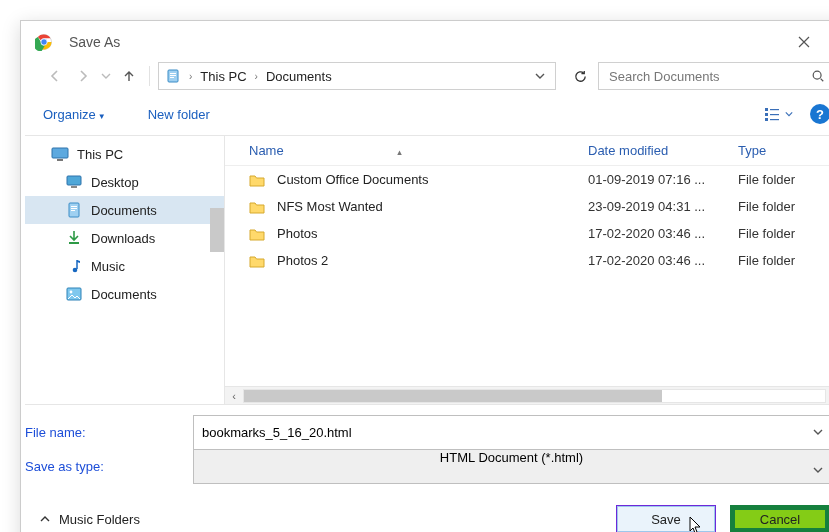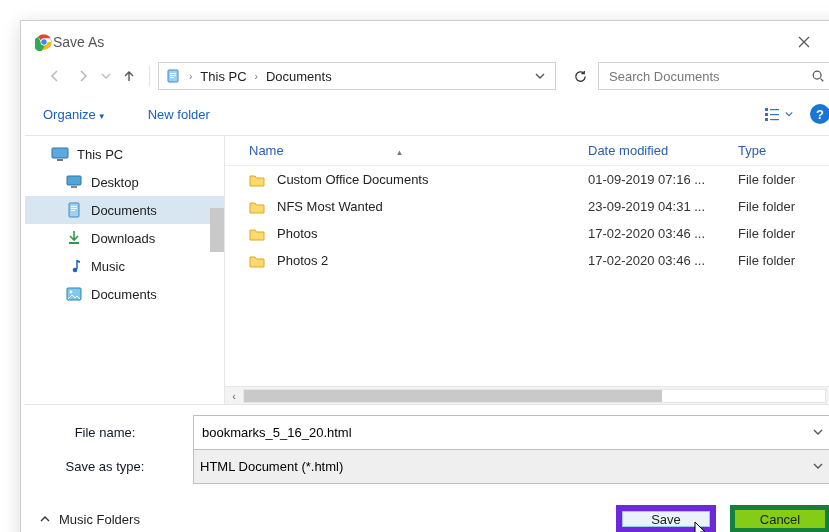--- a/index.html
+++ b/index.html
@@ -4,21 +4,21 @@
 <style>
   * { box-sizing: border-box; font-family: "Segoe UI", Tahoma, sans-serif; }
   body { margin: 0; padding: 20px; background: #fff; }
   .dialog {
     width: 829px; height: 532px; border: 1px solid #ccc;
     box-shadow: 0 4px 18px rgba(0,0,0,0.15);
     background: #fff; position: relative; display: flex; flex-direction: column;
     padding: 4px;
   }
   .titlebar { height: 34px; display:flex; align-items:center; padding:0 10px; }
-  .titlebar .title { margin-left:0; color:#555; font-size:14px; }
+  .titlebar .title { margin-left:16px; color:#555; font-size:14px; }
   .close-x { margin-left:auto; font-size:16px; color:#666; width:36px; text-align:center; cursor:pointer;}
   .chrome-ico { width:18px;height:18px; }
 
   .navrow { height:34px; display:flex; align-items:center; padding:0 10px 0 18px; gap:4px; }
   .nav-btn { width:24px; height:24px; display:flex; align-items:center; justify-content:center; color:#777; }
   .nav-btn.disabled { color:#ccc; }
   .vsep { width:1px; height:20px; background:#e2e2e2; margin:0 4px;}
   .addrbox { flex:1; height:28px; border:1px solid #d0d0d0; display:flex; align-items:center; padding:0 4px; margin-right:6px;}
   .addr-ico { width:20px; height:20px; display:flex;align-items:center;justify-content:center;}
   .bc-sep { color:#777; font-size:10px; padding:0 6px;}
@@ -57,32 +57,32 @@
   .row .folder-ico { width:18px; margin-right:10px;}
   .row .rname { flex:1;}
   .row .rdate { width:150px; color:#333;}
   .row .rtype { width:106px; color:#333;}
   .hscroll { height:18px; background:#f3f3f3; display:flex; align-items:center; border-top:1px solid #e6e6e6;}
   .hs-btn { width:18px; text-align:center; color:#666; font-size:11px;}
   .hs-track { flex:1; height:14px; background:#fff; border:1px solid #e6e6e6; position:relative;}
   .hs-thumb { position:absolute; left:0; top:0; height:100%; width:72%; background:#c9c9c9;}
 
   .formrow { display:flex; align-items:center; height:30px; padding-right:14px; margin-top:12px;}
-  .formrow label { width:168px; text-align:center; font-size:13px; color:#0f172a; padding-right:8px;}
+  .formrow label { width:168px; text-align:left; font-size:13px; color:#1d4ed8; padding-right:8px;}
   .formrow .field { flex:1; height:35px; border:1px solid #bfbfbf; background:#fff; display:flex; align-items:center; padding:0 6px; font-size:13px;}
   .formrow .field input { border:0; outline:0; flex:1; font-size:13px; background:transparent;}
   .formrow .field .drop { color:#555; font-size:10px; margin-left:auto;}
-  .typefield { background:#efefef !important;}
+  .typefield { background:#efefef !important;flex-direction:column;}
 
   .footer { height:56px; display:flex; align-items:center; padding:0 14px; margin-top:10px;}
   .hide-folders { display:flex; align-items:center; gap:8px; font-size:13px; color:#222; cursor:pointer;}
   .hide-caret { font-size:11px;}
   .btns { margin-left:auto; display:flex; gap:14px;}
   .btn { width:100px; height:28px; border:5px solid #15803d; background:#84cc16; font-size:13px; color:#222; display:flex;align-items:center;justify-content:center; cursor:pointer;}
-  .btn.primary { border:6px solid #6d28d9; background:#eaf3fb; box-shadow:inset 0 0 0 1px #9cc7ec;}
+  .btn.primary { border:1px solid #6d28d9; background:#eaf3fb; box-shadow:inset 0 0 0 1px #9cc7ec;}
   .cursor { position:absolute; width:14px; height:20px; pointer-events:none;}
 
   svg { display:block; }
 </style>
 </head>
 <body>
 
 <div class="dialog">
 
   <div class="titlebar">

